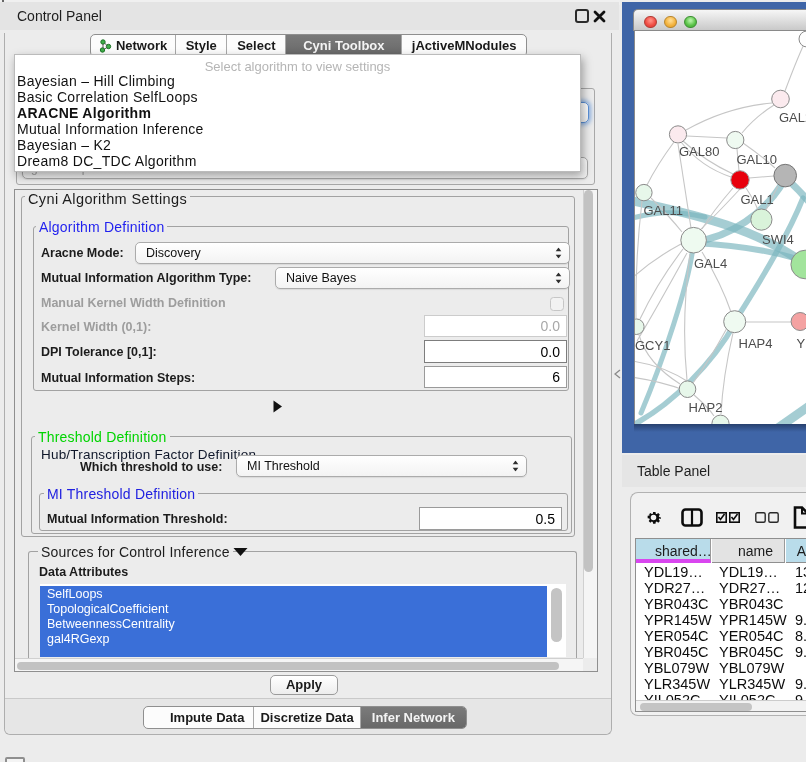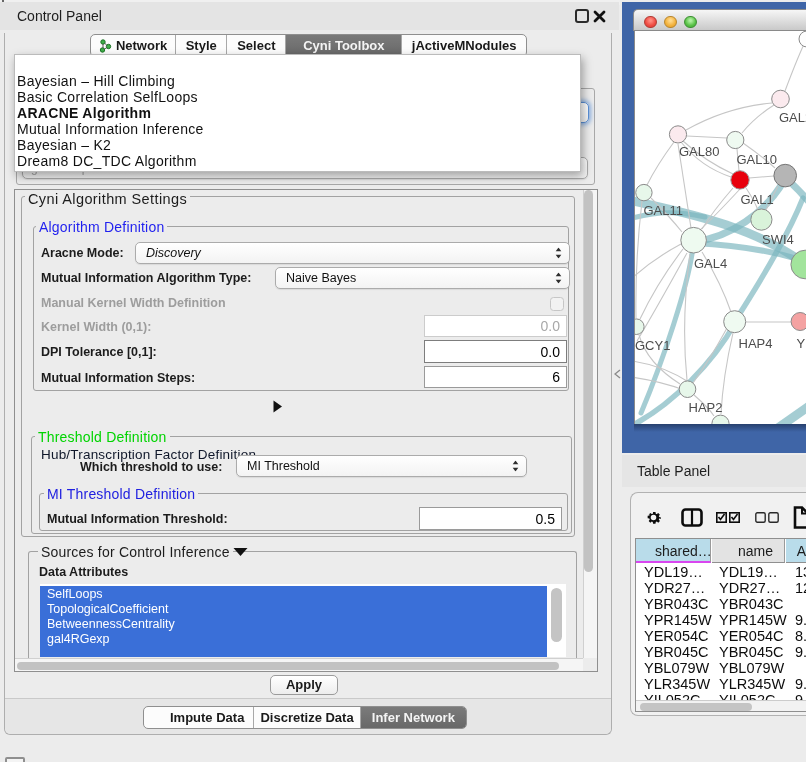--- a/index.html
+++ b/index.html
@@ -62,21 +62,21 @@
 <div class="abs" style="left:15px;top:658px;width:568px;height:13px;background:#f5f5f5;border-top:1px solid #d0d0d0;"></div>
 <div class="abs" style="left:17px;top:662px;width:542px;height:8px;background:#c2c2c2;border-radius:4px;"></div>
 
 <div class="group" style="left:21px;top:196px;width:554px;height:341px;"></div>
 <div class="gtitle" style="left:25px;top:191px;color:#1c1c1c;font-size:14.5px;letter-spacing:0.4px;">Cyni Algorithm Settings</div>
 
 <div class="group" style="left:33px;top:226px;width:536px;height:165px;"></div>
 <div class="gtitle" style="left:36px;top:219px;color:#1f1fef;">Algorithm Definition</div>
 
 <div class="lbl" style="left:41px;top:246px;">Aracne Mode:</div>
-<div class="combo" style="left:135px;top:242px;width:435px;height:22px;font-style:italic;">
+<div class="combo" style="left:135px;top:242px;width:435px;height:22px;">
     <span class="ct">Discovery</span>
     <svg class="stepper" viewBox="0 0 7 11">
       <path d="M3.5 0 L6.3 3.8 L0.7 3.8 Z" fill="#2e2e2e"></path>
       <path d="M3.5 11 L6.3 7.2 L0.7 7.2 Z" fill="#2e2e2e"></path>
     </svg>
   </div>
 <div class="lbl" style="left:41px;top:271px;">Mutual Information Algorithm Type:</div>
 <div class="combo" style="left:275px;top:267px;width:295px;height:22px;">
     <span class="ct">Naive Bayes</span>
     <svg class="stepper" viewBox="0 0 7 11">
@@ -142,20 +142,21 @@
 <div class="abs" style="left:5px;top:699px;width:606px;height:35px;background:#e6e6e6;border-radius:0 0 6px 6px;"></div>
 <div class="tabseg" style="left:143px;top:706px;width:324px;height:23px;">
   <div class="tab" style="width:111px;padding-left:17px;">Impute Data</div>
   <div class="tab" style="width:107px;">Discretize Data</div>
   <div class="tab sel" style="width:106px;">Infer Network</div>
 </div>
 
 <div class="abs" style="left:5px;top:757px;width:20px;height:10px;border:2px solid #8f8f8f;border-radius:2px;background:#f4f4f4;"></div>
 
 <div class="abs" style="left:14px;top:54px;width:567px;height:118px;background:#ffffff;border:1px solid #bbbbbb;box-shadow:2px 4px 9px rgba(0,0,0,0.35);z-index:50;">
+  <div class="abs" style="left:0;top:4px;width:100%;text-align:center;font-size:13px;color:#b5b5b5;">Select algorithm to view settings</div>
   <div class="abs" style="left:2px;top:18px;font-size:14px;letter-spacing:0.3px;color:#111;">Bayesian – Hill Climbing</div>
   <div class="abs" style="left:2px;top:34px;font-size:14px;letter-spacing:0.3px;color:#111;">Basic Correlation SelfLoops</div>
   <div class="abs b" style="left:2px;top:50px;font-size:14px;letter-spacing:0.3px;color:#111;">ARACNE Algorithm</div>
   <div class="abs" style="left:2px;top:66px;font-size:14px;letter-spacing:0.3px;color:#111;">Mutual Information Inference</div>
   <div class="abs" style="left:2px;top:82px;font-size:14px;letter-spacing:0.3px;color:#111;">Bayesian – K2</div>
   <div class="abs" style="left:2px;top:98px;font-size:14px;letter-spacing:0.3px;color:#111;">Dream8 DC_TDC Algorithm</div>
 </div>
 
 <div class="abs" style="left:622px;top:2px;width:184px;height:451px;background:#3f65a7;"></div>
 
@@ -267,21 +268,21 @@
 <svg class="abs" style="left:755px;top:512px;" width="25" height="11" viewBox="0 0 25 11">
     <rect x="0.8" y="0.8" width="9.4" height="9.4" rx="1.5" fill="none" stroke="#2a2a2a" stroke-width="1.4"></rect>
     <rect x="13.8" y="0.8" width="9.4" height="9.4" rx="1.5" fill="none" stroke="#2a2a2a" stroke-width="1.4"></rect>
   </svg>
 <svg class="abs" style="left:793px;top:506px;" width="16" height="23" viewBox="0 0 16 23">
     <path d="M2 1.5 H9 L15 7.5 V21.5 H2 Z" fill="none" stroke="#0c0c0c" stroke-width="2.6"></path>
     <path d="M9 1.5 V7.5 H15" fill="none" stroke="#0c0c0c" stroke-width="2"></path>
   </svg>
 
 <div class="abs" style="left:635px;top:538px;width:171px;height:174px;background:#ffffff;border:1px solid #8f8f8f;border-right:none;overflow:hidden;font-size:14px;">
-  <div class="abs" style="left:0;top:0;width:75px;height:24px;background:#b9dcea;border-right:1px solid #9a9a9a;border-bottom:2px solid #d946ef;text-align:center;text-indent:19px;line-height:24px;color:#1c1c1c;">shared…</div>
+  <div class="abs" style="left:0;top:0;width:75px;height:24px;background:#b9dcea;border-right:1px solid #9a9a9a;border-bottom:4px solid #d946ef;text-align:center;text-indent:19px;line-height:24px;color:#1c1c1c;">shared…</div>
   <div class="abs" style="left:76px;top:0;width:73px;height:24px;background:#e3e3e3;border-right:1px solid #9a9a9a;border-bottom:1px solid #8f8f8f;text-align:center;text-indent:15px;line-height:24px;color:#1c1c1c;">name</div>
   <div class="abs" style="left:150px;top:0;width:40px;height:24px;background:#b9dcea;border-bottom:1px solid #8f8f8f;text-align:center;line-height:24px;color:#1c1c1c;">AS</div>
   <div id="trows" class="abs" style="left:0;top:25px;width:171px;color:#0d0d0d;font-size:14.5px;">
     <div style="height:16px;">
         <span class="abs" style="left:8px;">YDL19…</span>
         <span class="abs" style="left:83px;">YDL19…</span>
         <span class="abs" style="left:159px;">13</span>
       </div>
     <div class="abs" style="top:16px;height:16px;">
         <span class="abs" style="left:8px;">YDR27…</span>

